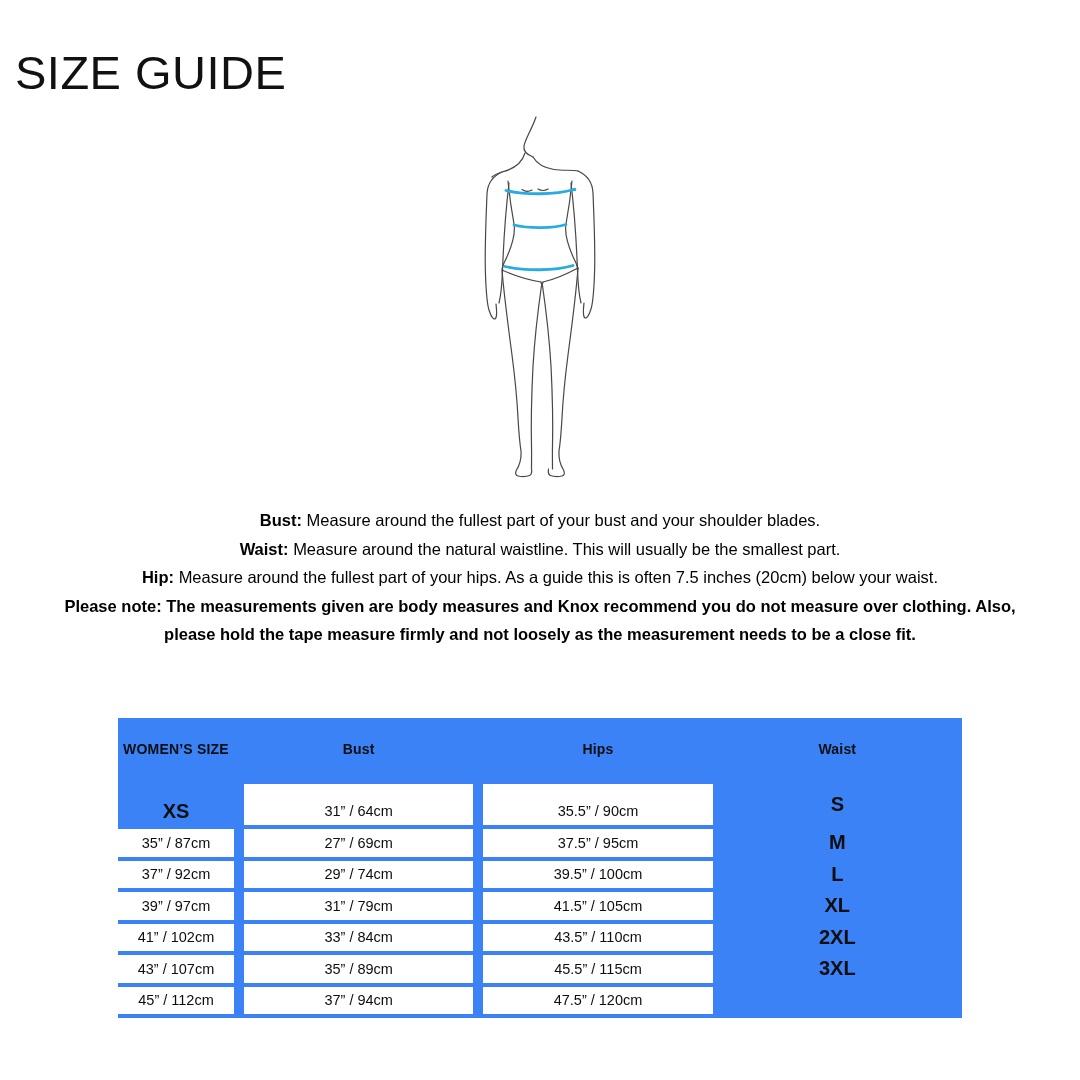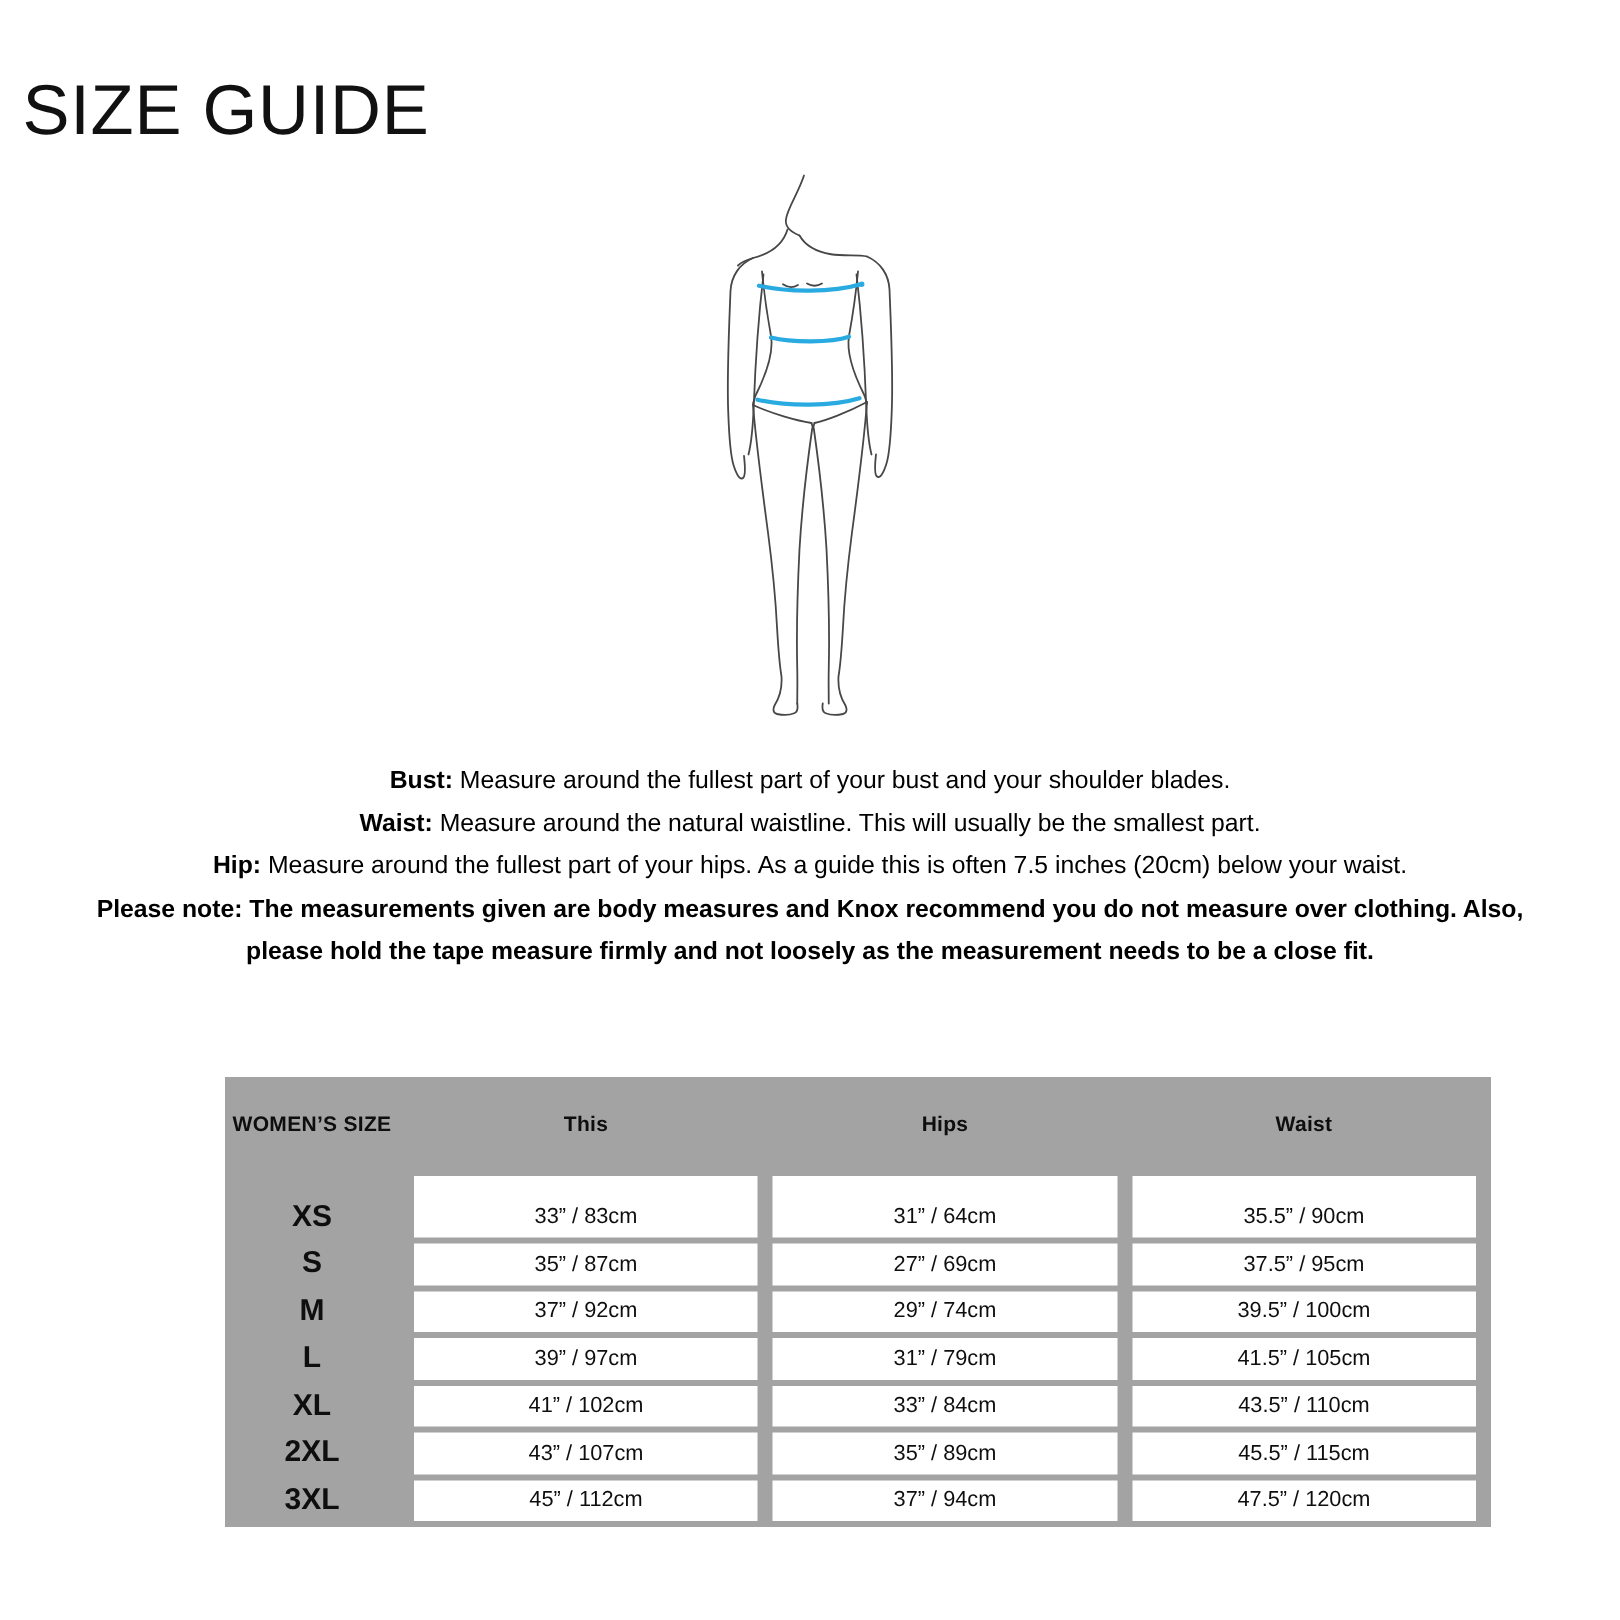--- a/index.html
+++ b/index.html
@@ -83,28 +83,27 @@
     </svg>
   </div>
 
   <div class="instructions">
     <p><b>Bust:</b> <span>Measure around the fullest part of your bust and your shoulder blades.</span></p>
     <p><b>Waist:</b> <span>Measure around the natural waistline. This will usually be the smallest part.</span></p>
     <p><b>Hip:</b> <span>Measure around the fullest part of your hips. As a guide this is often 7.5 inches (20cm) below your waist.</span></p>
     <p class="note">Please note: The measurements given are body measures and Knox recommend you do not measure over clothing. Also, please hold the tape measure firmly and not loosely as the measurement needs to be a close fit.</p>
   </div>
 
-  <div class="size-table" style="background: #a3a3a3; margin-left: 32px;">
+  <div class="size-table" style="background: #3b82f6;">
     <div class="cell hcell">WOMEN’S SIZE</div>
-    <div class="cell hcell">This</div>
+    <div class="cell hcell">Bust</div>
     <div class="cell hcell">Hips</div>
     <div class="cell hcell">Waist</div>
 
     <div class="cell label r0">XS</div>
-    <div class="cell val r0">33” / 83cm</div>
     <div class="cell val r0">31” / 64cm</div>
     <div class="cell val r0">35.5” / 90cm</div>
 
     <div class="cell label">S</div>
     <div class="cell val">35” / 87cm</div>
     <div class="cell val">27” / 69cm</div>
     <div class="cell val">37.5” / 95cm</div>
 
     <div class="cell label">M</div>
     <div class="cell val">37” / 92cm</div>

